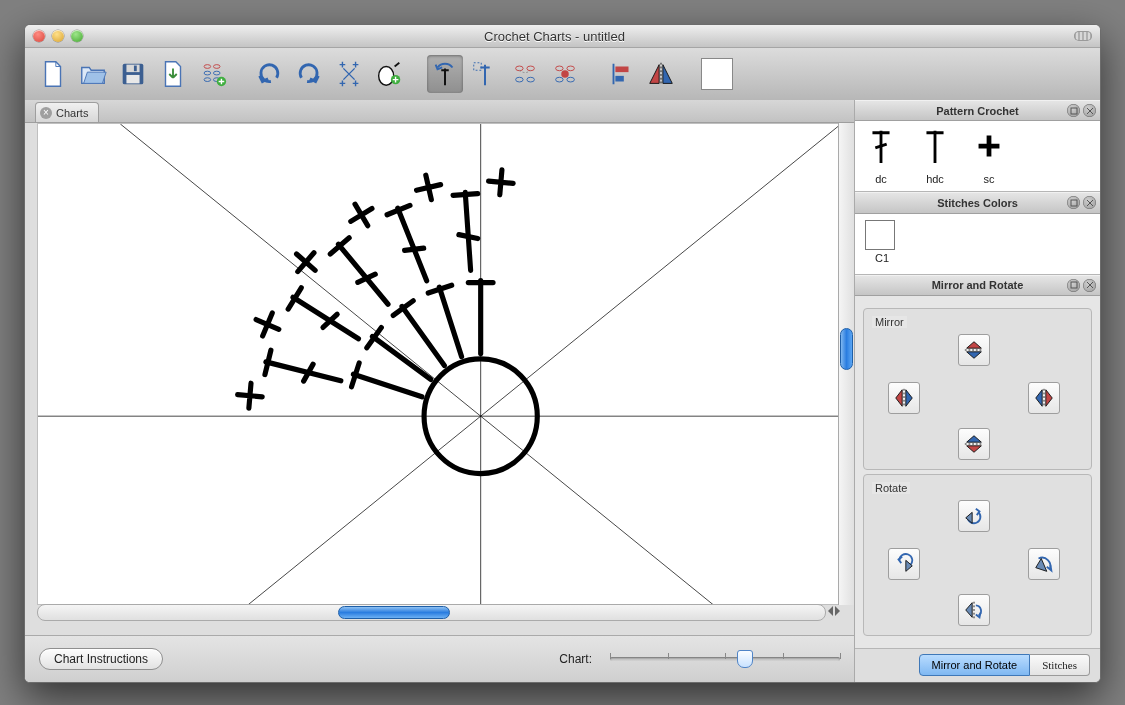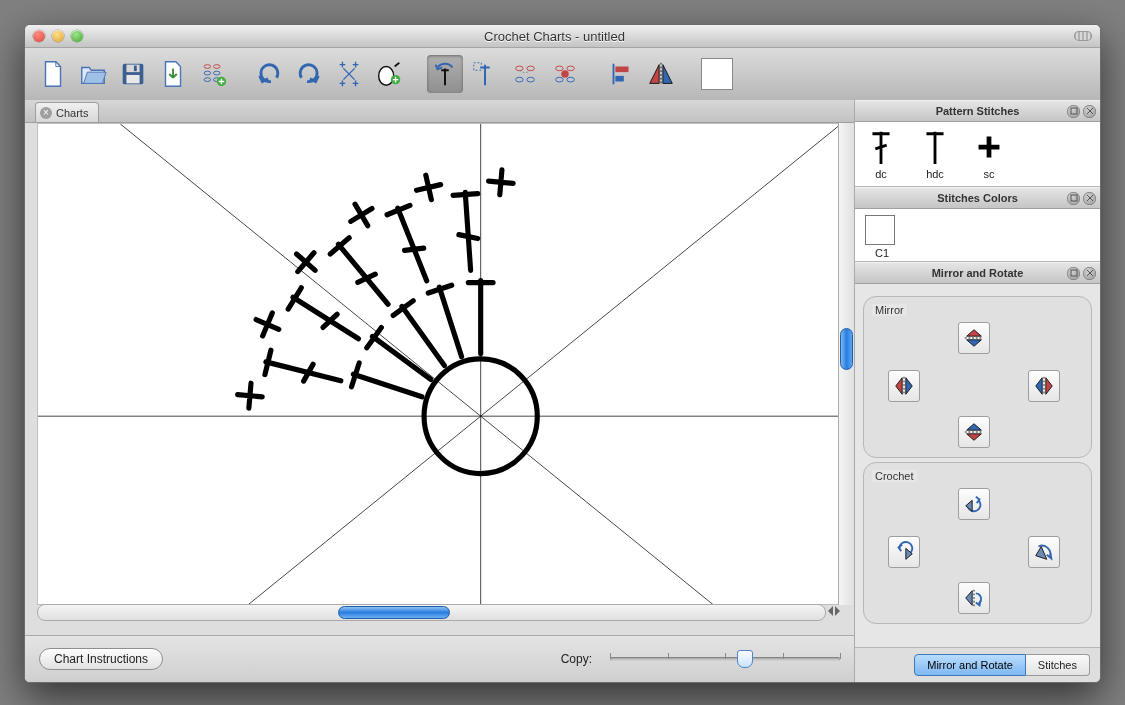--- a/index.html
+++ b/index.html
@@ -55,32 +55,32 @@
   .knob{position:absolute;top:-7px;width:14px;height:16px;background:linear-gradient(#fbfdff,#c9e2ff);border:1px solid #4f84c7;border-radius:3px 3px 7px 7px;}
   .side{width:245px;background:#dedede;display:flex;flex-direction:column;}
   .panelhdr{height:20px;background:linear-gradient(#e5e5e5,#c5c5c5);border-top:1px solid #f1f1f1;border-bottom:1px solid #a0a0a0;
     display:flex;align-items:center;justify-content:center;position:relative;font-size:11px;font-weight:bold;color:#333;}
   .hdrbtns{position:absolute;right:4px;display:flex;gap:3px;}
   .hdrbtn{width:13px;height:13px;border-radius:50%;background:radial-gradient(circle at 40% 35%,#cfcfcf,#969696);
     box-shadow:inset 0 0 0 .5px #6c6c6c;display:flex;align-items:center;justify-content:center;}
   .panel{background:#fff;border-bottom:1px solid #b6b6b6;padding:6px 10px;}
   .panel.grey{background:#e6e6e6;padding:8px;}
   .stitches{display:flex;gap:22px;align-items:flex-end;}
-  .stitch{display:flex;flex-direction:column;align-items:center;font-size:11px;gap:2px;}
+  .stitch{display:flex;flex-direction:column;align-items:center;font-size:11px;gap:8px;}
   .stitch svg{height:38px;width:32px;}
   .colorswatch{width:28px;height:28px;background:#fff;border:1px solid #777;}
-  .fieldset{border:1px solid #b8b8b8;border-radius:13px;background:#e0e0e0;margin:4px 0;padding:6px 4px 4px;}
+  .fieldset{border:1px solid #b8b8b8;border-radius:4px;background:#e0e0e0;margin:4px 0;padding:6px 4px 4px;}
   .fieldset .lg{font-size:11px;color:#333;margin:-12px 0 2px 4px;background:#e6e6e6;display:inline-block;padding:0 3px;}
   .diamond{position:relative;width:210px;height:135px;}
   .dbtn{position:absolute;width:30px;height:30px;background:linear-gradient(#fdfdfd,#e6e6e6);border:1px solid #9e9e9e;border-radius:3px;display:flex;align-items:center;justify-content:center;}
   .dbtn svg{width:22px;height:22px;}
   .bottomtabs{margin-top:auto;height:26px;display:flex;align-items:center;padding:4px 10px;gap:0;}
   .btab{height:20px;padding:0 12px;font-size:11px;border:1px solid #9a9a9a;display:flex;align-items:center;background:linear-gradient(#fafafa,#e3e3e3);}
   .btab.first{border-radius:4px 0 0 4px;}
-  .btab.last{border-radius:0 4px 4px 0;border-left:none;}
+  .btab.last{border-radius:0 4px 4px 0;border-left:none;font-family:Liberation Serif, serif;}
   .btab.active{background:linear-gradient(#b9dcff,#7fb8f2);border-color:#3f78b8;color:#000;}
 </style>
 </head>
 <body>
 
 <div class="window">
 
   <div class="titlebar">
     <div class="traffic">
       <div class="tl r"></div>
@@ -310,36 +310,36 @@
             <div class="hthumb"></div>
           </div>
         <div class="harrows">
           <span style="border-right:5px solid #666;margin-right:2px"></span>
             <span style="border-left:5px solid #666"></span>
         </div>
       </div>
 
       <div class="bottombar">
         <button class="btn">Chart Instructions</button>
-        <span class="zoomlbl">Copy:</span>
+        <span class="zoomlbl">Chart:</span>
         <div class="slider">
           <div class="tick" style="left:0"></div>
             <div class="tick" style="left:25%"></div>
             <div class="tick" style="left:50%"></div>
             <div class="tick" style="left:75%"></div>
             <div class="tick" style="left:100%"></div>
           <div class="knob" style="left:55%"></div>
         </div>
       </div>
     </div>
 
     <div class="side">
 
       <div class="panelhdr">
-        <span>Pattern Stitches</span>
+        <span>Pattern Crochet</span>
         <div class="hdrbtns">
             <div class="hdrbtn">
               <svg width="8" height="8">
                 <rect x="1" y="1" width="6" height="6" fill="none" stroke="#555"></rect>
               </svg>
             </div>
             <div class="hdrbtn">
               <svg width="8" height="8">
                 <path d="M1 1l6 6M7 1L1 7" stroke="#555"></path>
               </svg>
@@ -381,21 +381,21 @@
                 <rect x="1" y="1" width="6" height="6" fill="none" stroke="#555"></rect>
               </svg>
             </div>
             <div class="hdrbtn">
               <svg width="8" height="8">
                 <path d="M1 1l6 6M7 1L1 7" stroke="#555"></path>
               </svg>
             </div>
           </div>
       </div>
-      <div class="panel" style="padding-bottom:2px">
+      <div class="panel" style="padding-bottom:10px">
         <div style="display:flex;flex-direction:column;align-items:flex-start;gap:2px;width:34px">
           <div class="colorswatch"></div>
           <span style="font-size:11px;align-self:center">C1</span>
         </div>
       </div>
 
       <div class="panelhdr">
         <span>Mirror and Rotate</span>
         <div class="hdrbtns">
             <div class="hdrbtn">
@@ -438,21 +438,21 @@
             <div class="dbtn" style="left:90px;top:98px">
                 <svg viewBox="0 0 24 24">
                   <path d="M2 12h20" stroke="#111" stroke-dasharray="2 2"></path>
                   <path d="M4 10L20 10 12 3z" fill="#3266b0" stroke="#111"></path>
                   <path d="M4 14L20 14 12 21z" fill="#c24545" stroke="#111"></path>
                 </svg>
               </div>
           </div>
         </div>
         <div class="fieldset">
-          <div class="lg">Crochet</div>
+          <div class="lg">Rotate</div>
           <div class="diamond">
             <div class="dbtn" style="left:90px;top:4px">
                 <svg viewBox="0 0 24 24">
                   <path d="M5 13a7 7 0 1012-5" fill="none" stroke="#3266b0" stroke-width="2"></path>
                   <path d="M14 4l4 3-3 4" fill="none" stroke="#3266b0" stroke-width="2"></path>
                   <path d="M10 8v12l-7-6z" fill="#6a8bb5" stroke="#111"></path>
                 </svg>
               </div>
             <div class="dbtn" style="left:20px;top:52px">
                 <svg viewBox="0 0 24 24">

